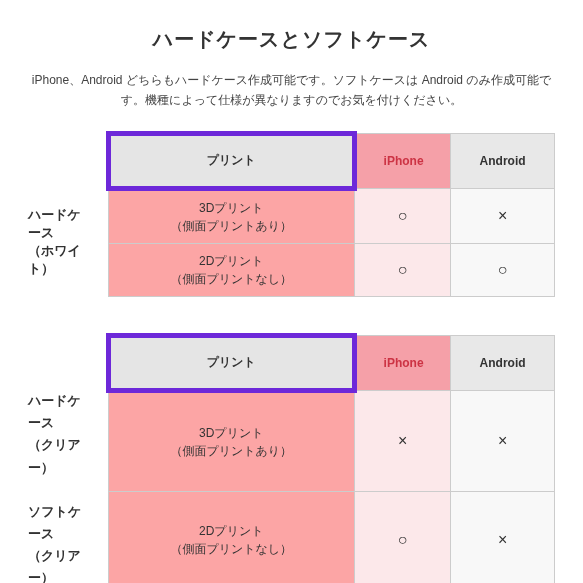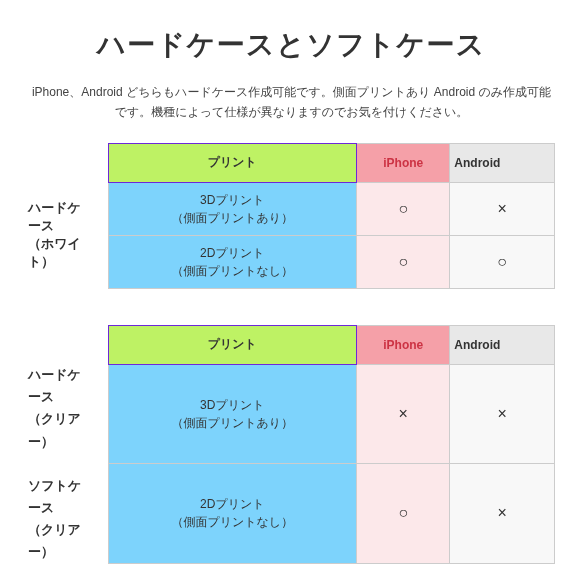--- a/index.html
+++ b/index.html
@@ -8,21 +8,21 @@
       background: #ffffff;
       font-family: "Hiragino Kaku Gothic ProN", "Hiragino Sans", "Yu Gothic", Meiryo, sans-serif;
       width: 583px;
       min-height: 583px;
       padding: 24px 28px;
       color: #333;
     }
 
     .title {
       text-align: center;
-      font-size: 28px;
+      font-size: 20px;
       font-weight: bold;
       line-height: 1.5;
       margin-bottom: 16px;
       letter-spacing: 0.05em;
     }
 
     .description {
       text-align: center;
       font-size: 12px;
       color: #444;
@@ -43,46 +43,46 @@
     .row-header {
       font-size: 13px;
       font-weight: bold;
       vertical-align: middle;
       padding-right: 20px;
       white-space: nowrap;
       width: 80px;
     }
 
     .col-print {
-      background: #bef264;
+      background: #e5e5e5;
       text-align: center;
       font-weight: bold;
       padding: 8px 4px;
-      border: 1px solid #6d28d9;
+      border: 5px solid #6d28d9;
     }
 
     .col-iphone-header {
       background: #f5a0a8;
       text-align: center;
       font-weight: bold;
       color: #cc3344;
-      padding: 12px 4px;
+      padding: 20px 4px;
       border: 1px solid #ccc;
     }
 
     .col-android-header {
       background: #e8e8e8;
-      text-align: left;
+      text-align: center;
       font-weight: bold;
       padding: 8px 4px;
       border: 1px solid #ccc;
     }
 
     .cell-print {
-      background: #7dd3fc;
+      background: #fca5a5;
       text-align: center;
       padding: 8px 4px;
       border: 1px solid #ccc;
       line-height: 1.5;
     }
 
     .cell-iphone {
       background: #fce8ea;
       text-align: center;
       padding: 8px 4px;
@@ -112,21 +112,21 @@
   </style>
 </head>
 <body>
 
 <div>
 
   <h1 class="title">
     <span>ハードケースとソフトケース</span><br>
   </h1>
 
-  <p class="description">iPhone、Android どちらもハードケース作成可能です。側面プリントあり
+  <p class="description">iPhone、Android どちらもハードケース作成可能です。ソフトケースは
 Android のみ作成可能です。機種によって仕様が異なりますのでお気を付けください。</p>
 
   <div class="table-section">
     <table>
       <thead>
         <tr>
           <td style="border:none; background:white;"></td>
           <th class="col-print">プリント</th>
           <th class="col-iphone-header">iPhone</th>
           <th class="col-android-header">Android</th>

